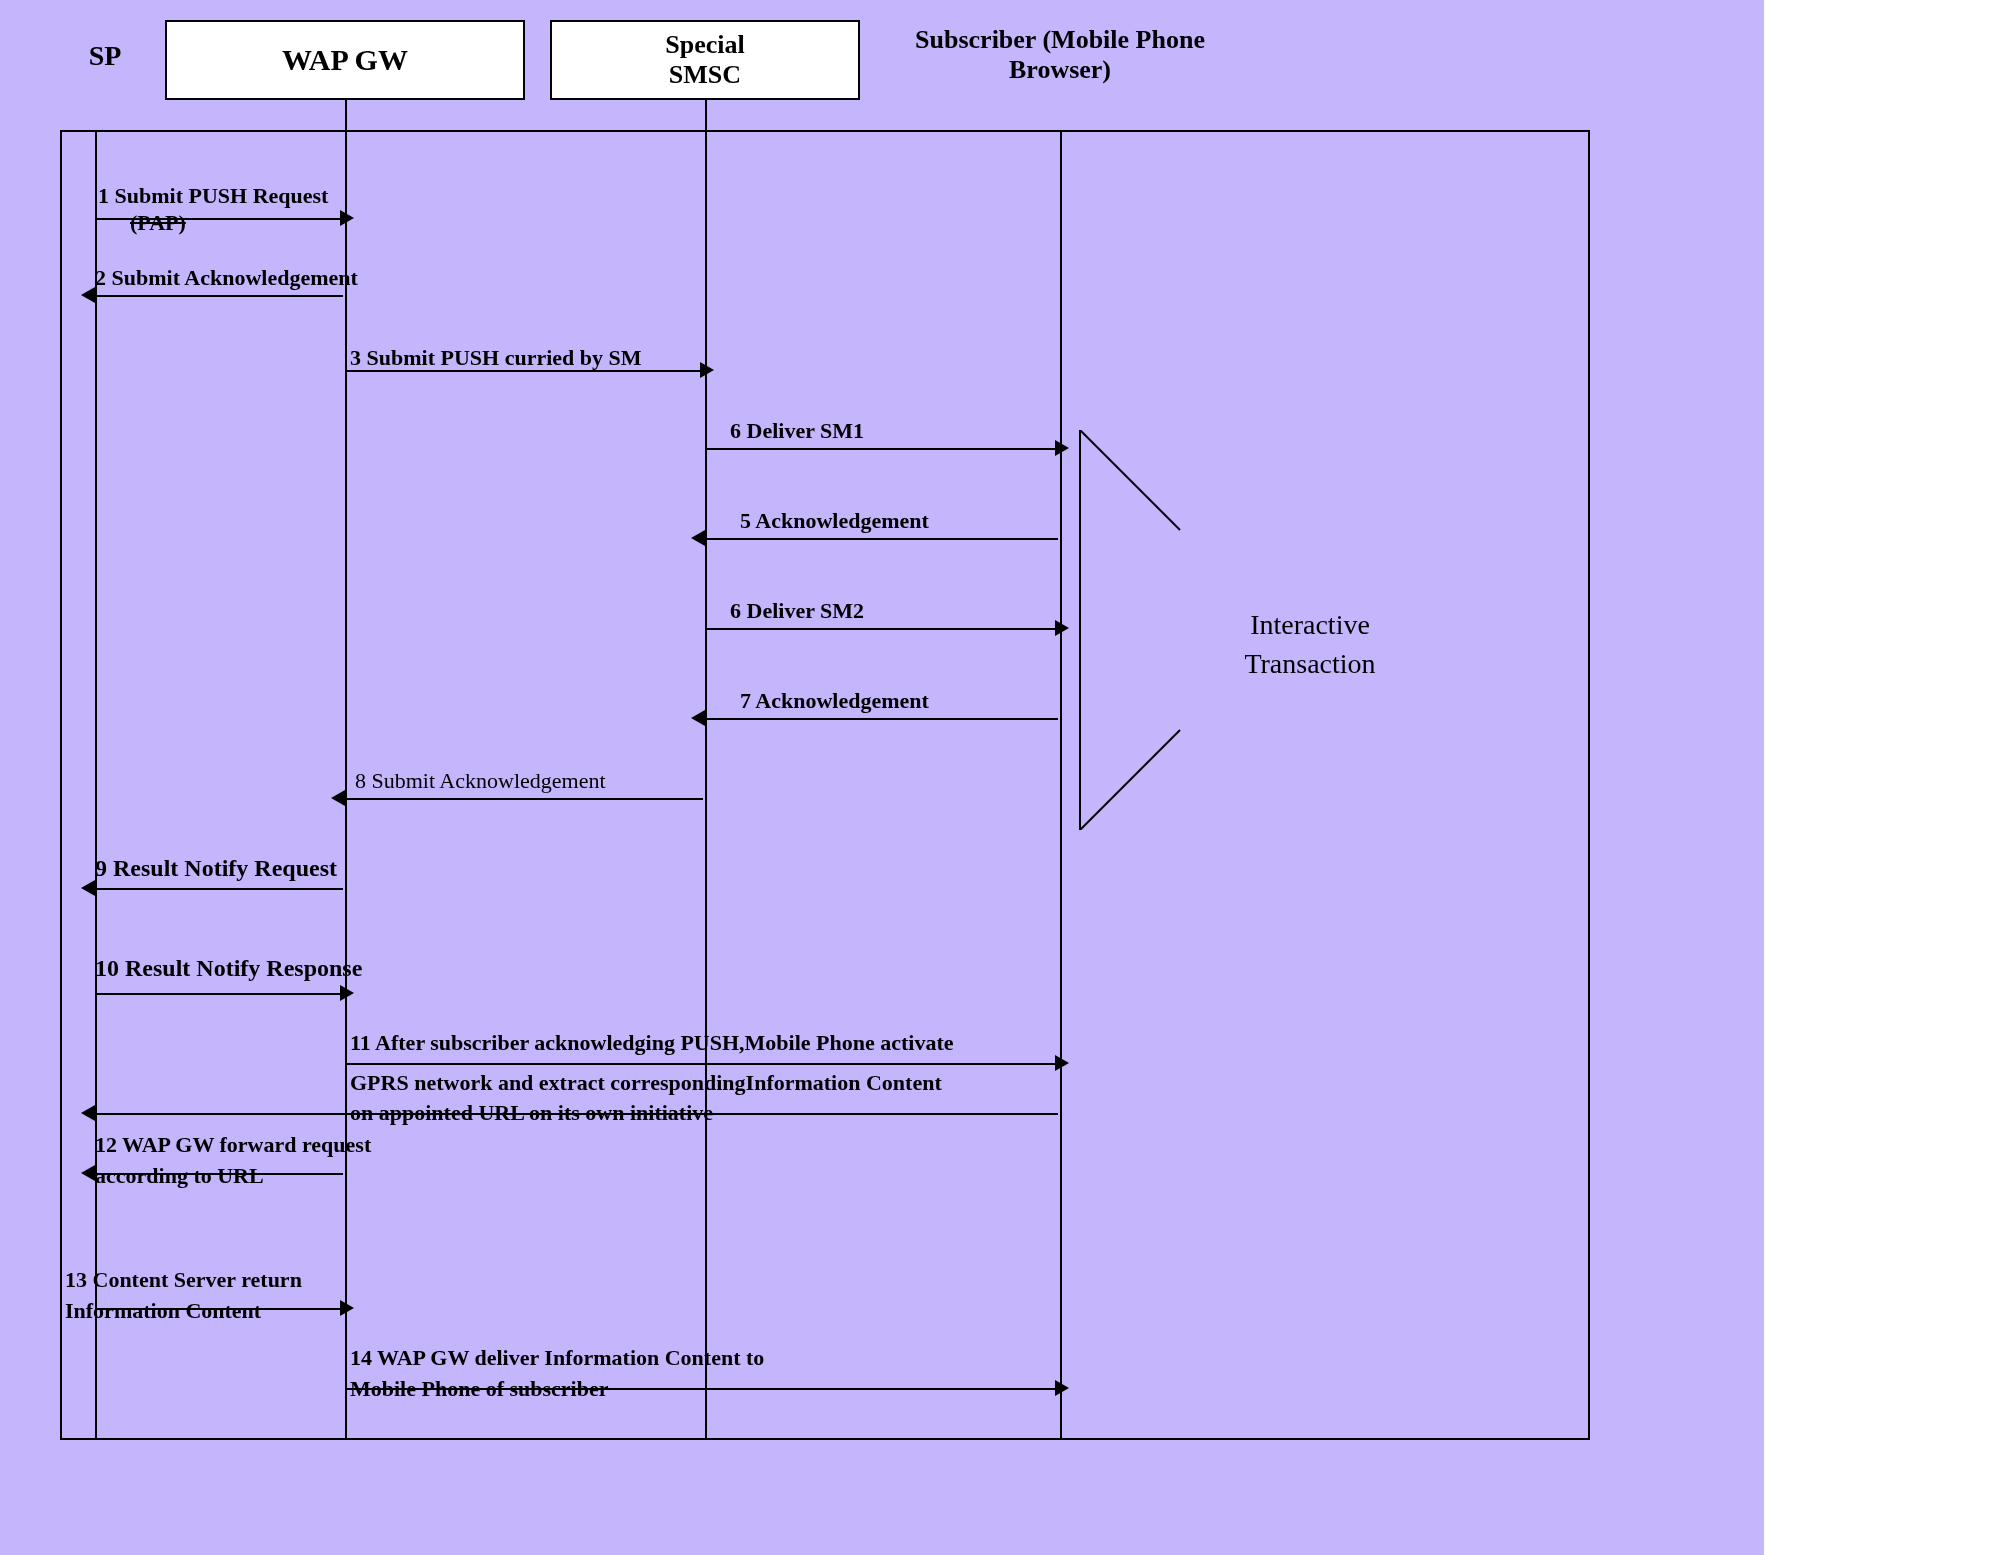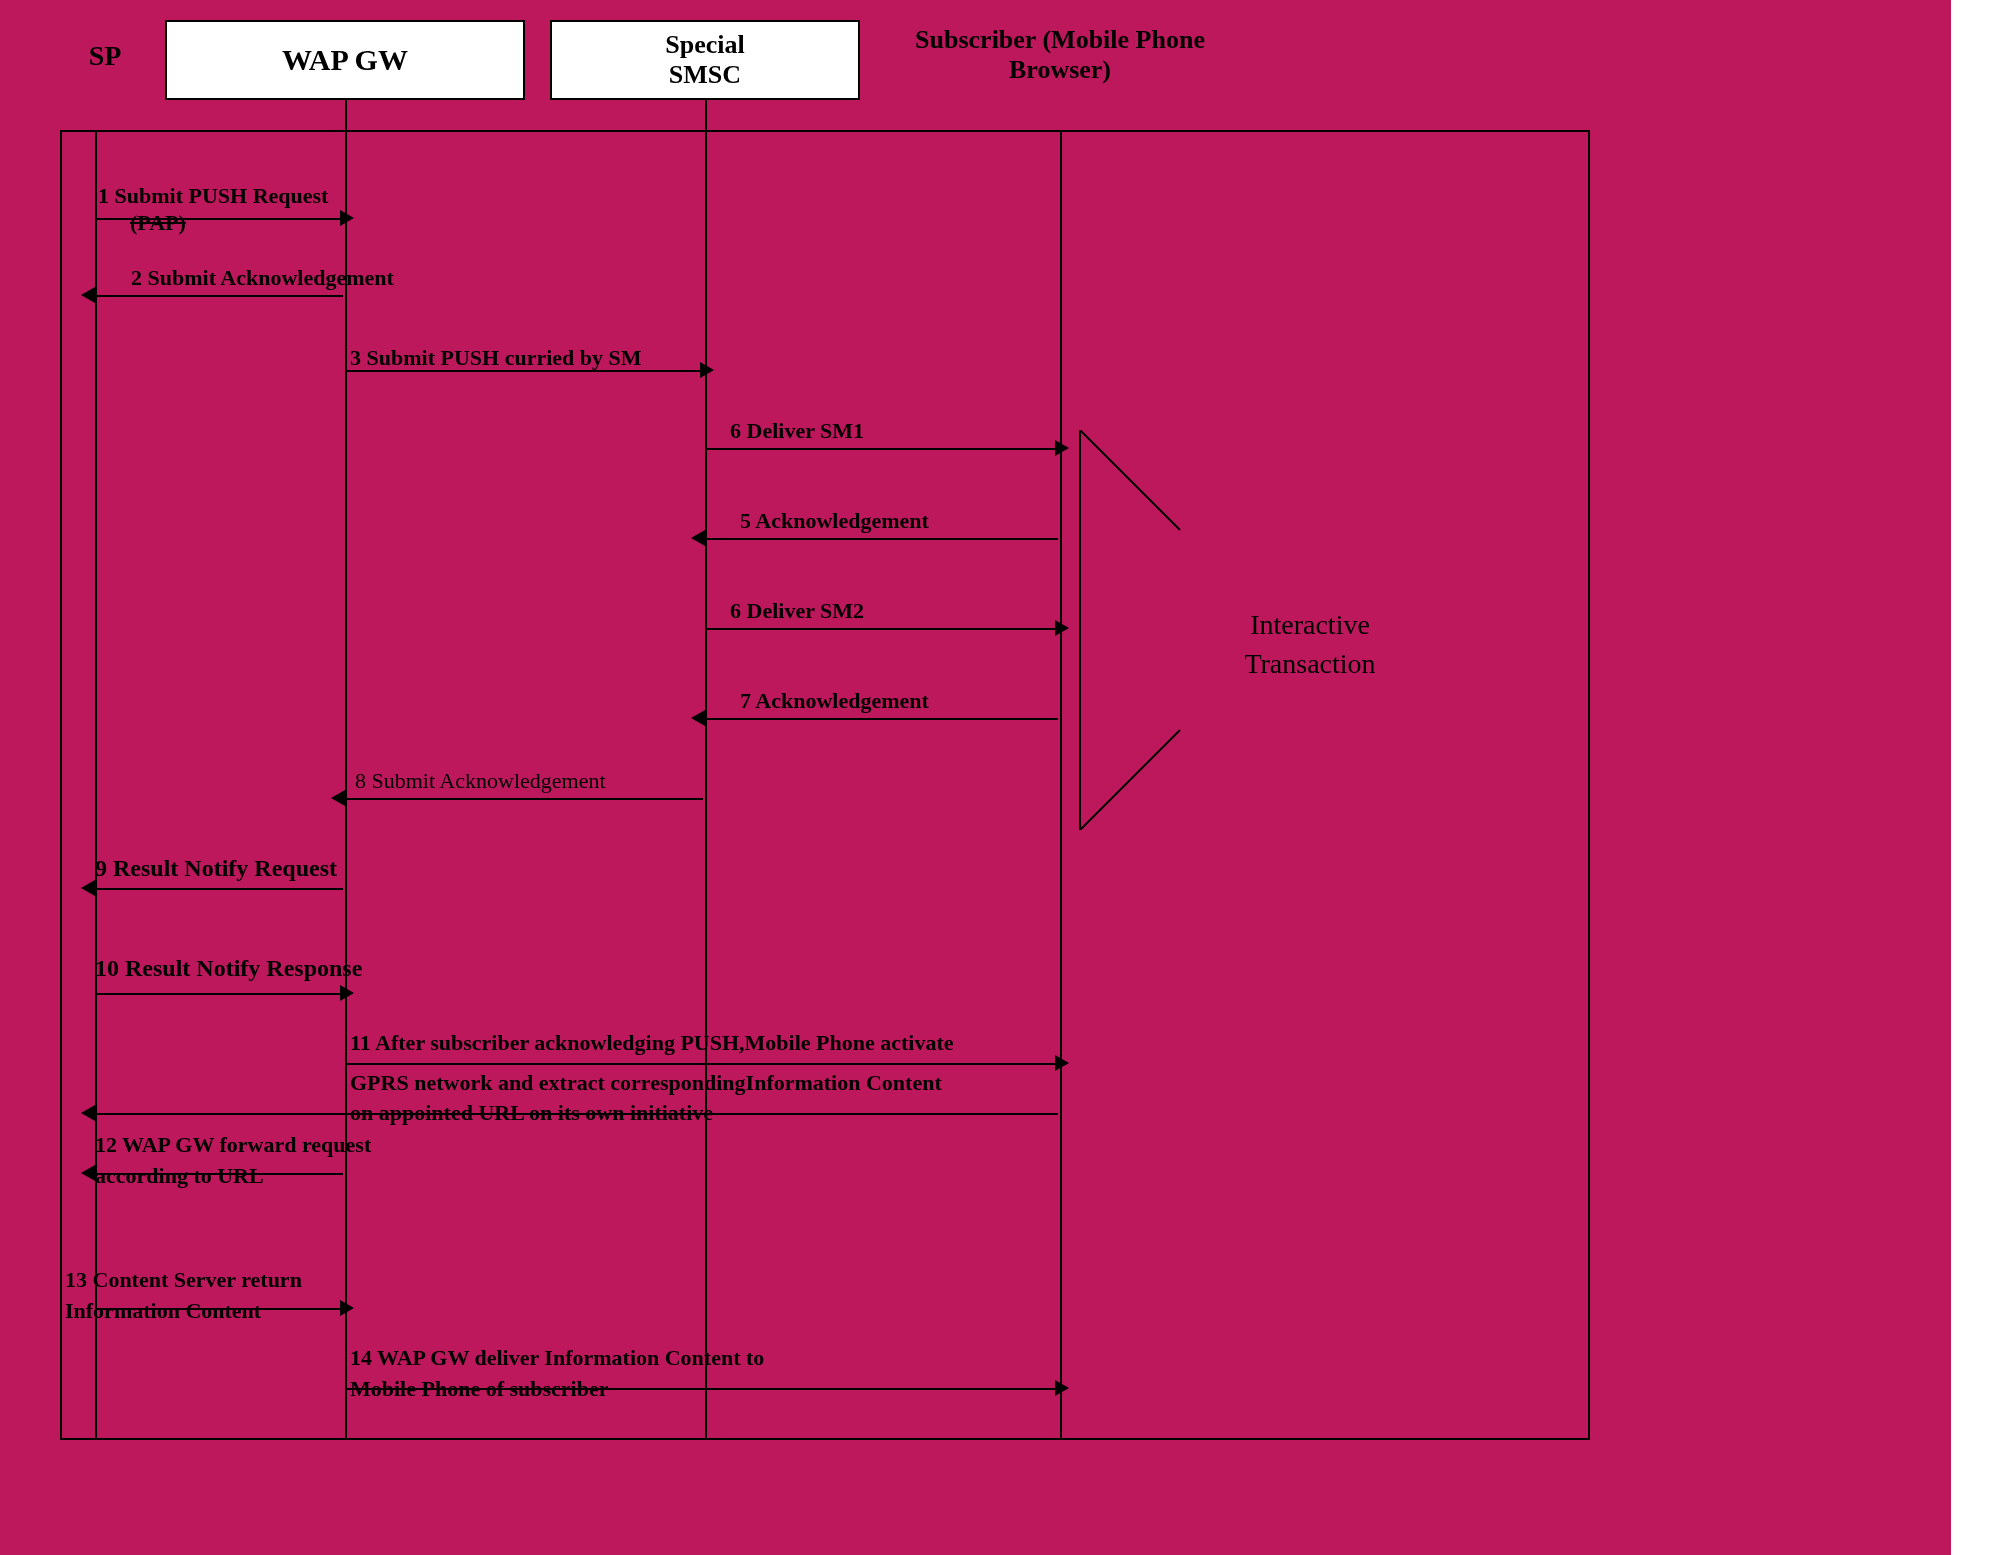--- a/index.html
+++ b/index.html
@@ -7,23 +7,23 @@
       background: #fff;
       font-family: 'Times New Roman', Times, serif;
       width: 2002px;
       height: 1555px;
       position: relative;
       overflow: hidden;
     }
 
     .diagram-container {
       position: relative;
-      width: 1951px;
+      width: 1764px;
       height: 1555px;
-      background: #be185d;
+      background: #c4b5fd;
     }
 
     
     .col-header {
       position: absolute;
       text-align: center;
       font-size: 28px;
       font-weight: bold;
     }
 
@@ -97,21 +97,21 @@
 
   <div class="lifeline-line" style="left: 1060px; top: 130px; height: 1310px;"></div>
 
   <div style="position:absolute; left: 95px; top: 218px; width: 248px; height: 2px; background: #000;"></div>
   <div style="position:absolute; left: 340px; top: 210px; width:0; height:0; border-top: 8px solid transparent; border-bottom: 8px solid transparent; border-left: 14px solid #000;"></div>
   <div class="arrow-label" style="left: 98px; top: 183px; font-size: 22px; font-weight: bold;">1 Submit PUSH Request</div>
   <div class="arrow-label" style="left: 130px; top: 210px; font-size: 22px; font-weight: bold; text-decoration: line-through;">(PAP)</div>
 
   <div style="position:absolute; left: 95px; top: 295px; width: 248px; height: 2px; background: #000;"></div>
   <div style="position:absolute; left: 81px; top: 287px; width:0; height:0; border-top: 8px solid transparent; border-bottom: 8px solid transparent; border-right: 14px solid #000;"></div>
-  <div class="arrow-label" style="left: 95px; top: 265px; font-size: 22px; font-weight: bold; padding-left: 36px;">2 Submit Acknowledgement</div>
+  <div class="arrow-label" style="left: 95px; top: 265px; font-size: 22px; font-weight: bold;">2 Submit Acknowledgement</div>
 
   <div style="position:absolute; left: 345px; top: 370px; width: 358px; height: 2px; background: #000;"></div>
   <div style="position:absolute; left: 700px; top: 362px; width:0; height:0; border-top: 8px solid transparent; border-bottom: 8px solid transparent; border-left: 14px solid #000;"></div>
   <div class="arrow-label" style="left: 350px; top: 345px; font-size: 22px; font-weight: bold;">3 Submit PUSH curried by SM</div>
 
   <div style="position:absolute; left: 705px; top: 448px; width: 353px; height: 2px; background: #000;"></div>
   <div style="position:absolute; left: 1055px; top: 440px; width:0; height:0; border-top: 8px solid transparent; border-bottom: 8px solid transparent; border-left: 14px solid #000;"></div>
   <div class="arrow-label" style="left: 730px; top: 418px; font-size: 22px; font-weight: bold;">6 Deliver SM1</div>
 
   <div style="position:absolute; left: 705px; top: 538px; width: 353px; height: 2px; background: #000;"></div>

